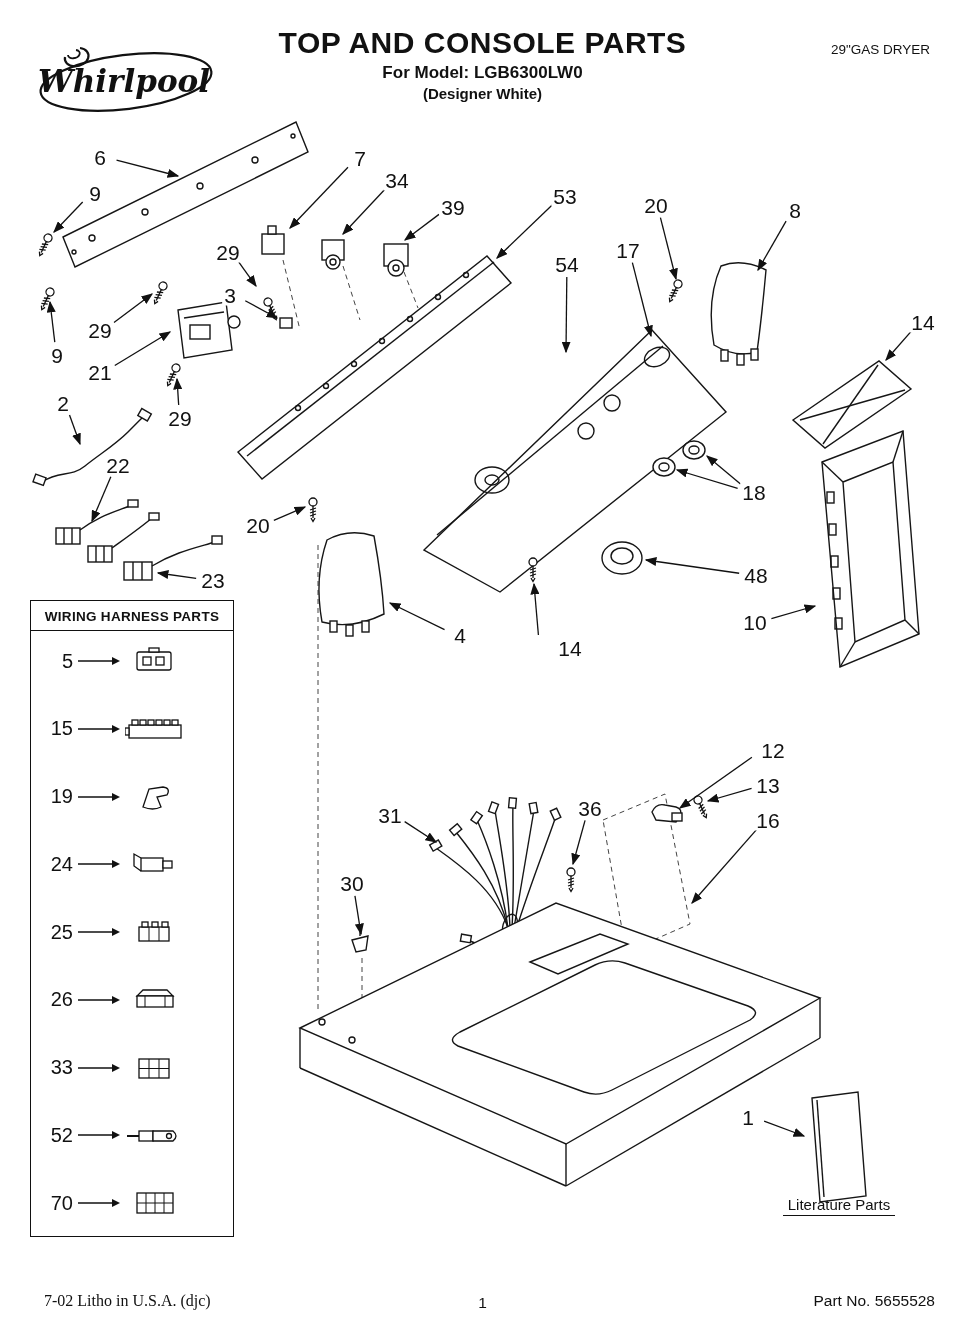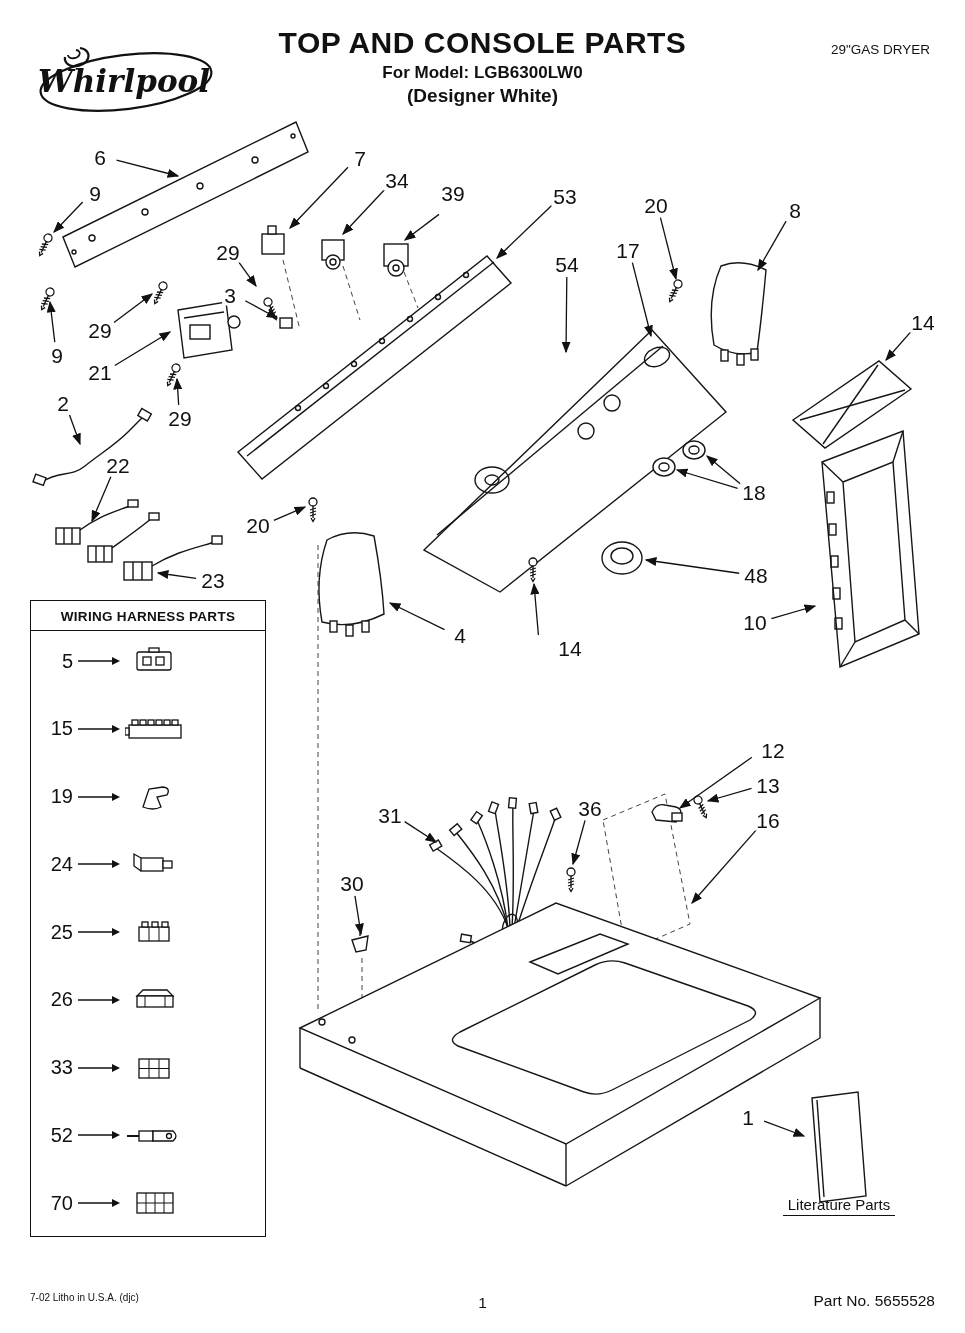--- a/index.html
+++ b/index.html
@@ -10,35 +10,35 @@
   .art,.overlay{position:absolute;left:0;top:0;width:965px;height:1333px;pointer-events:none;}
   .art{z-index:1}
   .overlay{z-index:3}
   .callout-layer{position:absolute;left:0;top:0;width:965px;height:1333px;z-index:4;pointer-events:none;}
   .callout{position:absolute;transform:translate(-50%,-50%);font:400 21px "Liberation Sans",sans-serif;color:#111;background:#fff;padding:0 2px;line-height:1;}
   
   .logo-box{left:22px;top:26px;z-index:5;}
   .title-block{left:50%;top:26px;transform:translateX(-50%);text-align:center;z-index:5;white-space:nowrap;}
   .title-main{font-size:30px;font-weight:700;letter-spacing:0.5px;}
   .title-model{font-size:17px;font-weight:700;margin-top:3px;}
-  .title-finish{font-size:19px;font-weight:700;margin-top:2px;}
+  .title-finish{font-size:15px;font-weight:700;margin-top:2px;}
   .product-type{right:35px;top:42px;font-size:13.5px;z-index:5;}
   
-  .wiring-box{left:30px;top:600px;width:236px;height:637px;border:1.6px solid #111;z-index:5;background:#fff;box-sizing:border-box;}
+  .wiring-box{left:30px;top:600px;width:204px;height:637px;border:1.6px solid #111;z-index:5;background:#fff;box-sizing:border-box;}
   .wiring-title{font-size:13.5px;font-weight:700;text-align:center;padding:8px 2px 6px;border-bottom:1.6px solid #111;letter-spacing:0.3px;}
   .wiring-rows{display:flex;flex-direction:column;justify-content:space-between;height:calc(100% - 31px);box-sizing:border-box;padding:12px 8px 14px;}
   .wiring-row{display:flex;align-items:center;gap:4px;}
   .wi-num{font-size:20px;width:34px;text-align:right;flex:0 0 auto;}
   .wi-arrow{flex:0 0 auto;display:inline-flex;}
   .wi-icon{flex:0 0 auto;display:inline-flex;}
   
   .literature-label{left:783px;top:1196px;width:112px;text-align:center;font-size:15px;
     border-bottom:1.6px solid #111;padding-bottom:2px;z-index:5;}
   
-  .footer-left{left:30px;top:1292px;font-size:10px;z-index:5;}
+  .footer-left{left:44px;top:1292px;font-size:16px;z-index:5;font-family:Liberation Serif, serif;}
   .footer-page{left:50%;top:1294px;transform:translateX(-50%);font-size:15.5px;z-index:5;}
   .footer-right{right:30px;top:1292px;font-size:15.5px;z-index:5;}
 </style>
 </head>
 <body>
 
 <div class="page">
 
   <div class="abs logo-box">
     <svg width="200" height="100" viewBox="0 0 200 100">
@@ -278,21 +278,21 @@
       <div class="callout" style="left: 57px; top: 355px;">9</div>
       <div class="callout" style="left: 100px; top: 372px;">21</div>
       <div class="callout" style="left: 180px; top: 418px;">29</div>
       <div class="callout" style="left: 63px; top: 403px;">2</div>
       <div class="callout" style="left: 118px; top: 465px;">22</div>
       <div class="callout" style="left: 213px; top: 580px;">23</div>
       <div class="callout" style="left: 228px; top: 252px;">29</div>
       <div class="callout" style="left: 230px; top: 295px;">3</div>
       <div class="callout" style="left: 360px; top: 158px;">7</div>
       <div class="callout" style="left: 397px; top: 180px;">34</div>
-      <div class="callout" style="left: 453px; top: 193px; text-align: center;">39</div>
+      <div class="callout" style="left: 453px; top: 207px; text-align: center;">39</div>
       <div class="callout" style="left: 565px; top: 196px;">53</div>
       <div class="callout" style="left: 567px; top: 264px;">54</div>
       <div class="callout" style="left: 628px; top: 250px;">17</div>
       <div class="callout" style="left: 656px; top: 205px;">20</div>
       <div class="callout" style="left: 795px; top: 210px;">8</div>
       <div class="callout" style="left: 923px; top: 322px;">14</div>
       <div class="callout" style="left: 754px; top: 492px;">18</div>
       <div class="callout" style="left: 756px; top: 575px;">48</div>
       <div class="callout" style="left: 755px; top: 622px;">10</div>
       <div class="callout" style="left: 258px; top: 525px;">20</div>

